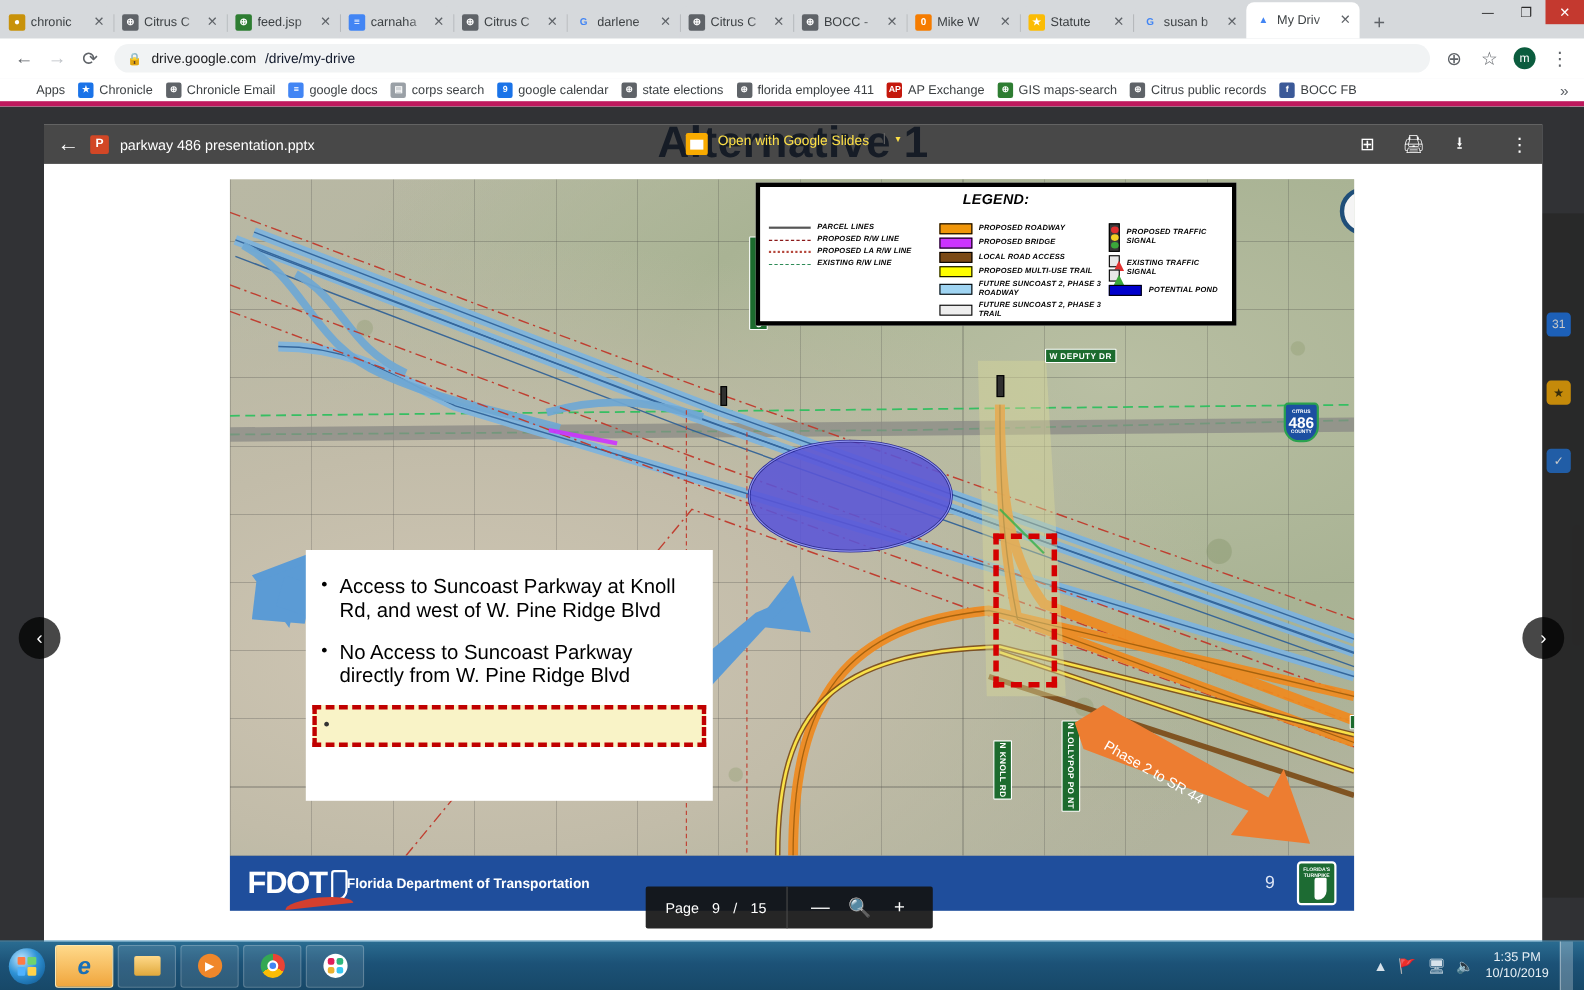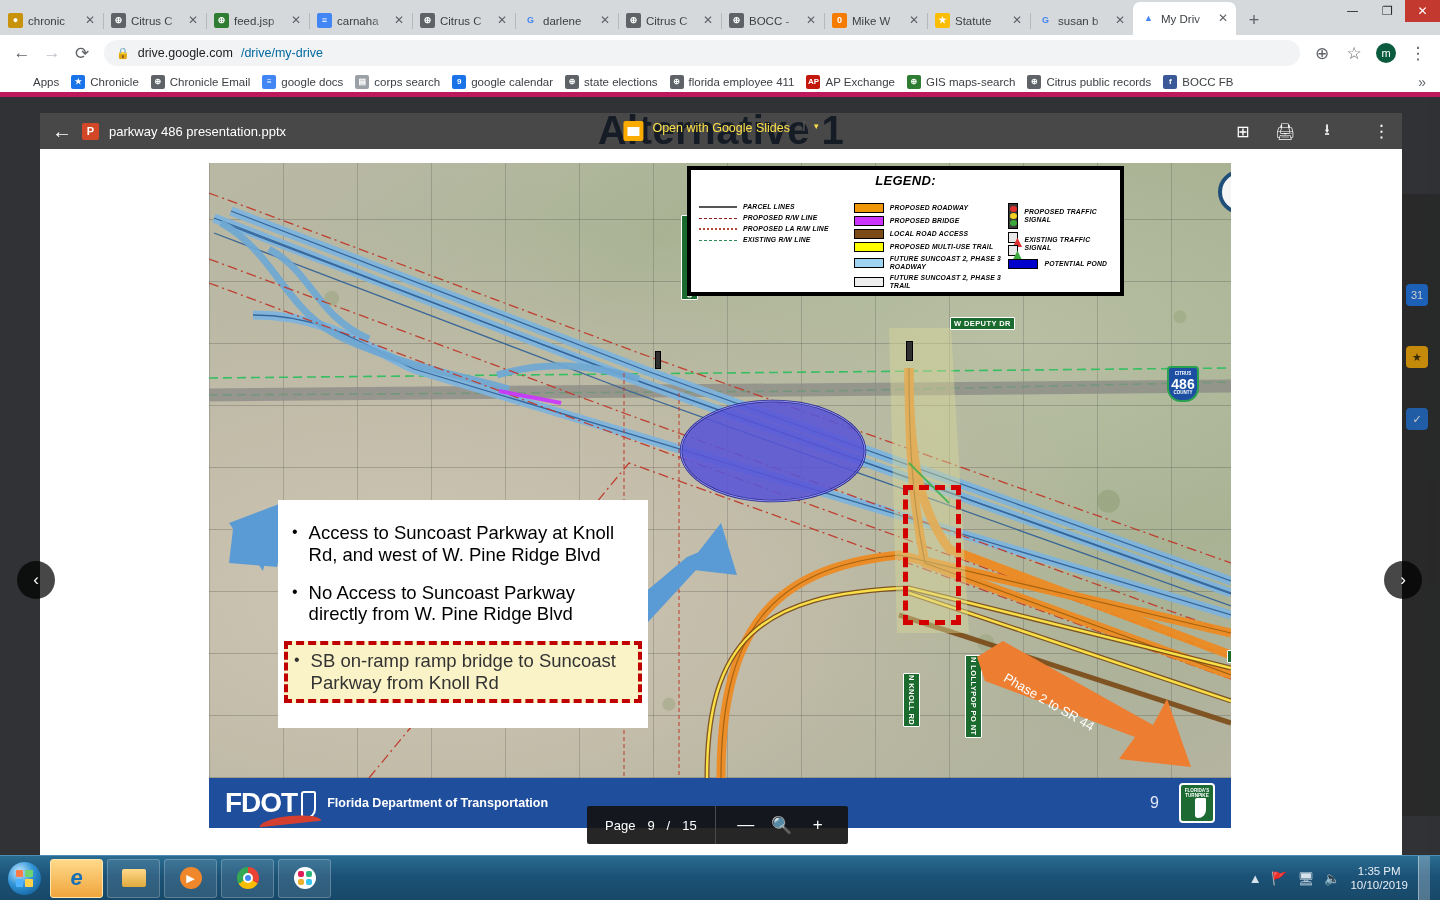--- a/index.html
+++ b/index.html
@@ -72,21 +72,21 @@
     width: 28px; height: 28px; display: flex; align-items: center; justify-content: center;
     color: #5f6368; font-size: 17px; border-radius: 50%;
   }
   .navbtn.disabled { color: #bdc1c6; }
   .omnibox {
     flex: 1; height: 26px; margin: 0 6px; background: #f1f3f4; border-radius: 13px;
     display: flex; align-items: center; padding: 0 12px; gap: 8px;
     font-size: 12.5px; color: #202124;
   }
   .omnibox .lock { font-size: 11px; color: #3c4043; }
-  .omnibox .url-rest { color: #0369a1; }
+  .omnibox .url-rest { color: #0f172a; }
   .tb-right { display: flex; align-items: center; gap: 4px; }
   .avatar-btn {
     width: 20px; height: 20px; border-radius: 50%; background: #0b5c3e; color: #fff;
     font-size: 11px; display: flex; align-items: center; justify-content: center;
     margin: 0 4px;
   }
 
   
   .bookmarks {
     position: absolute; top: 71px; left: 0; right: 0; height: 26px;
@@ -283,21 +283,21 @@
   .fdot-fl { width: 16px; height: 30px; position: relative; }
   .fdot-fl::after {
     content: ""; position: absolute; left: 2px; top: 2px; width: 11px; height: 24px;
     border: 2px solid #fff; border-radius: 3px 2px 10px 4px;
   }
   .fdot-swoosh {
     position: absolute; left: 50px; top: 38px; width: 62px; height: 8px;
     background: #d43f2f; border-radius: 50%/100% 100% 0 0;
     transform: rotate(-6deg);
   }
-  .fdot-name { color: #fff; font-size: 12.5px; font-weight: bold; margin-left: 12px; }
+  .fdot-name { color: #fff; font-size: 12.5px; font-weight: bold; }
   .fdot-pageno { margin-left: auto; color: #dfe6f5; font-size: 16px; margin-right: 20px; }
   .turnpike {
     width: 36px; height: 40px; background: #1d6b33; border: 2px solid #fff;
     border-radius: 4px; display: flex; flex-direction: column; align-items: center;
     justify-content: flex-start; padding-top: 3px; position: relative;
   }
   .turnpike .tp-t { color: #fff; font-size: 4.6px; font-weight: bold; line-height: 1.15; text-align:center; }
   .turnpike .tp-fl {
     position: absolute; bottom: 3px; right: 7px; width: 11px; height: 20px;
     background: #fff; border-radius: 2px 1px 8px 3px;
@@ -748,21 +748,20 @@
                 <li>
                   <span class="dot">•</span>
                   <span>Access to Suncoast Parkway at Knoll Rd, and west of W. Pine Ridge Blvd</span>
                 </li>
                 <li>
                   <span class="dot">•</span>
                   <span>No Access to Suncoast Parkway directly from W. Pine Ridge Blvd</span>
                 </li>
                 <li class="hl">
                   <span class="dot">•</span>
-                  <span>SB on-ramp ramp bridge to Suncoast Parkway from Knoll Rd</span>
                 </li>
               </ul>
           </div>
         </div>
 
         <div class="fdot">
           <div class="fdot-logo">
             <span class="word">FDOT</span>
             <span class="fdot-fl"></span>
             <span class="fdot-swoosh"></span>

